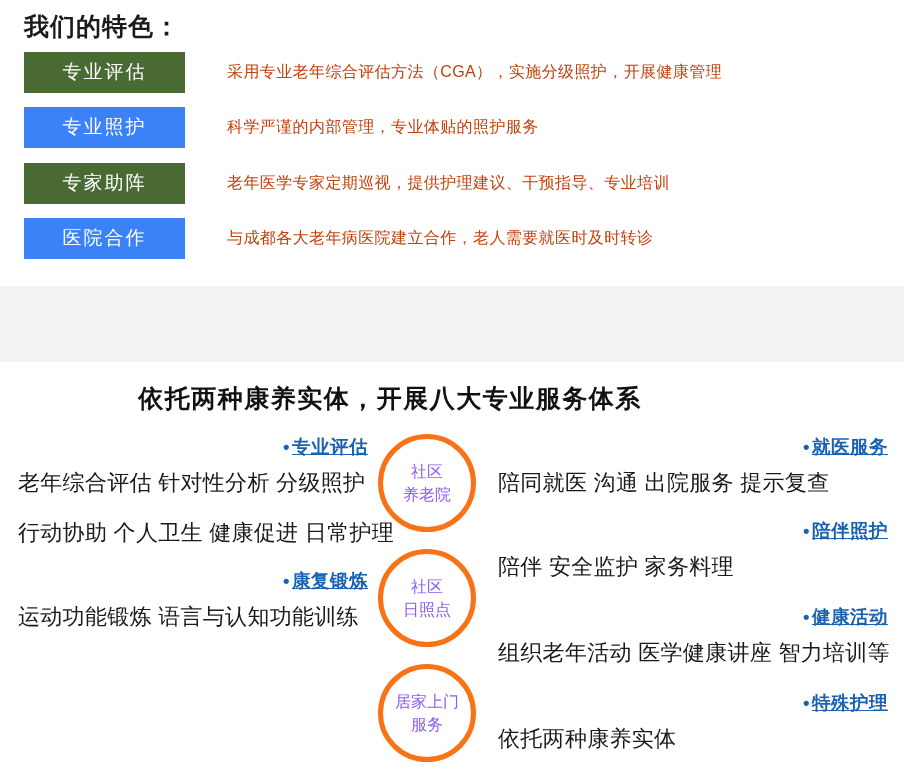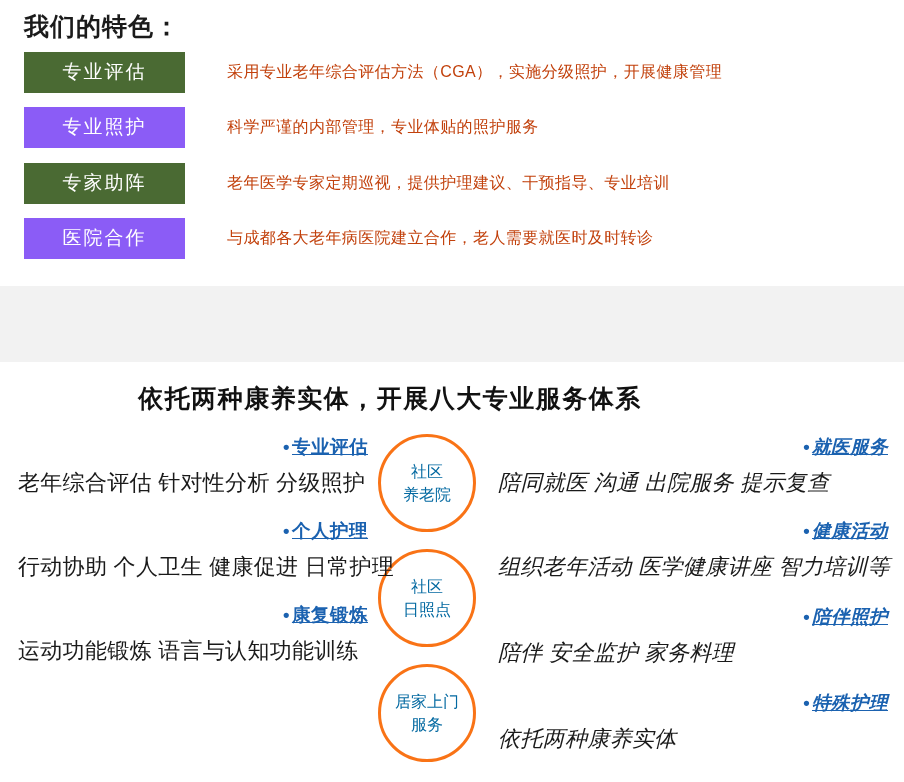--- a/index.html
+++ b/index.html
@@ -55,21 +55,21 @@
     display: flex;
     align-items: center;
     justify-content: center;
     color: #ffffff;
     font-size: 19px;
     letter-spacing: 2px;
     box-sizing: border-box;
     flex: 0 0 auto;
   }
   .feature-tag.green { background: #4a6a33; }
-  .feature-tag.blue  { background: #8b5cf6; }
+  .feature-tag.blue  { background: #3b82f6; }
 
   .feature-desc {
     margin-left: 42px;
     font-size: 16px;
     color: #c2410c;
     letter-spacing: 0.4px;
     white-space: nowrap;
   }
 
   .band-gray {
@@ -106,40 +106,40 @@
   .circles {
     position: absolute;
     left: 378px;
     top: 72px;
     width: 110px;
   }
   .circle {
     width: 98px;
     height: 98px;
     border-radius: 50%;
-    border: 3px solid #f97316;
+    border: 5px solid #f97316;
     display: flex;
     flex-direction: column;
     align-items: center;
     justify-content: center;
     font-size: 16px;
-    color: #0369a1;
+    color: #8b5cf6;
     line-height: 1.45;
     margin-bottom: 17px;
     background: #fff;
     box-sizing: border-box;
   }
 
   
   .col {
     position: absolute;
     top: 72px;
   }
   .col.left  { left: 18px;  width: 350px; }
-  .col.right { left: 498px; width: 390px; font-style: italic; }
+  .col.right { left: 498px; width: 390px; }
 
   .svc-block { margin-bottom: 18px; }
   .svc-block .svc-head {
     font-size: 18.5px;
     font-weight: bold;
     color: #1b62b0;
     text-decoration: underline;
     letter-spacing: 0.5px;
     white-space: nowrap;
     text-align: right;
@@ -213,41 +213,40 @@
       <span>服务</span>
     </div>
   </div>
 
   <div class="col left">
     <div class="svc-block">
       <div class="svc-head"><span class="bullet">•</span><span>专业评估</span></div>
       <div class="svc-body">老年综合评估 针对性分析 分级照护</div>
     </div>
     <div class="svc-block">
-      <div class="svc-head"><span class="bullet">•</span><span>个人护理</span></div>
       <div class="svc-body">行动协助 个人卫生 健康促进 日常护理</div>
     </div>
     <div class="svc-block">
       <div class="svc-head"><span class="bullet">•</span><span>康复锻炼</span></div>
       <div class="svc-body">运动功能锻炼 语言与认知功能训练</div>
     </div>
   </div>
 
   <div class="col right">
     <div class="svc-block">
       <div class="svc-head"><span class="bullet">•</span><span>就医服务</span></div>
       <div class="svc-body">陪同就医 沟通 出院服务 提示复查</div>
     </div>
     <div class="svc-block">
+      <div class="svc-head"><span class="bullet">•</span><span>陪伴照护</span></div>
+      <div class="svc-body">陪伴 安全监护 家务料理</div>
+    </div>
+    <div class="svc-block">
       <div class="svc-head"><span class="bullet">•</span><span>健康活动</span></div>
       <div class="svc-body">组织老年活动 医学健康讲座 智力培训等</div>
     </div>
     <div class="svc-block">
-      <div class="svc-head"><span class="bullet">•</span><span>陪伴照护</span></div>
-      <div class="svc-body">陪伴 安全监护 家务料理</div>
-    </div>
-    <div class="svc-block">
       <div class="svc-head"><span class="bullet">•</span><span>特殊护理</span></div>
       <div class="svc-body">依托两种康养实体</div>
     </div>
   </div>
 
 </div>
 
 </body></html>

